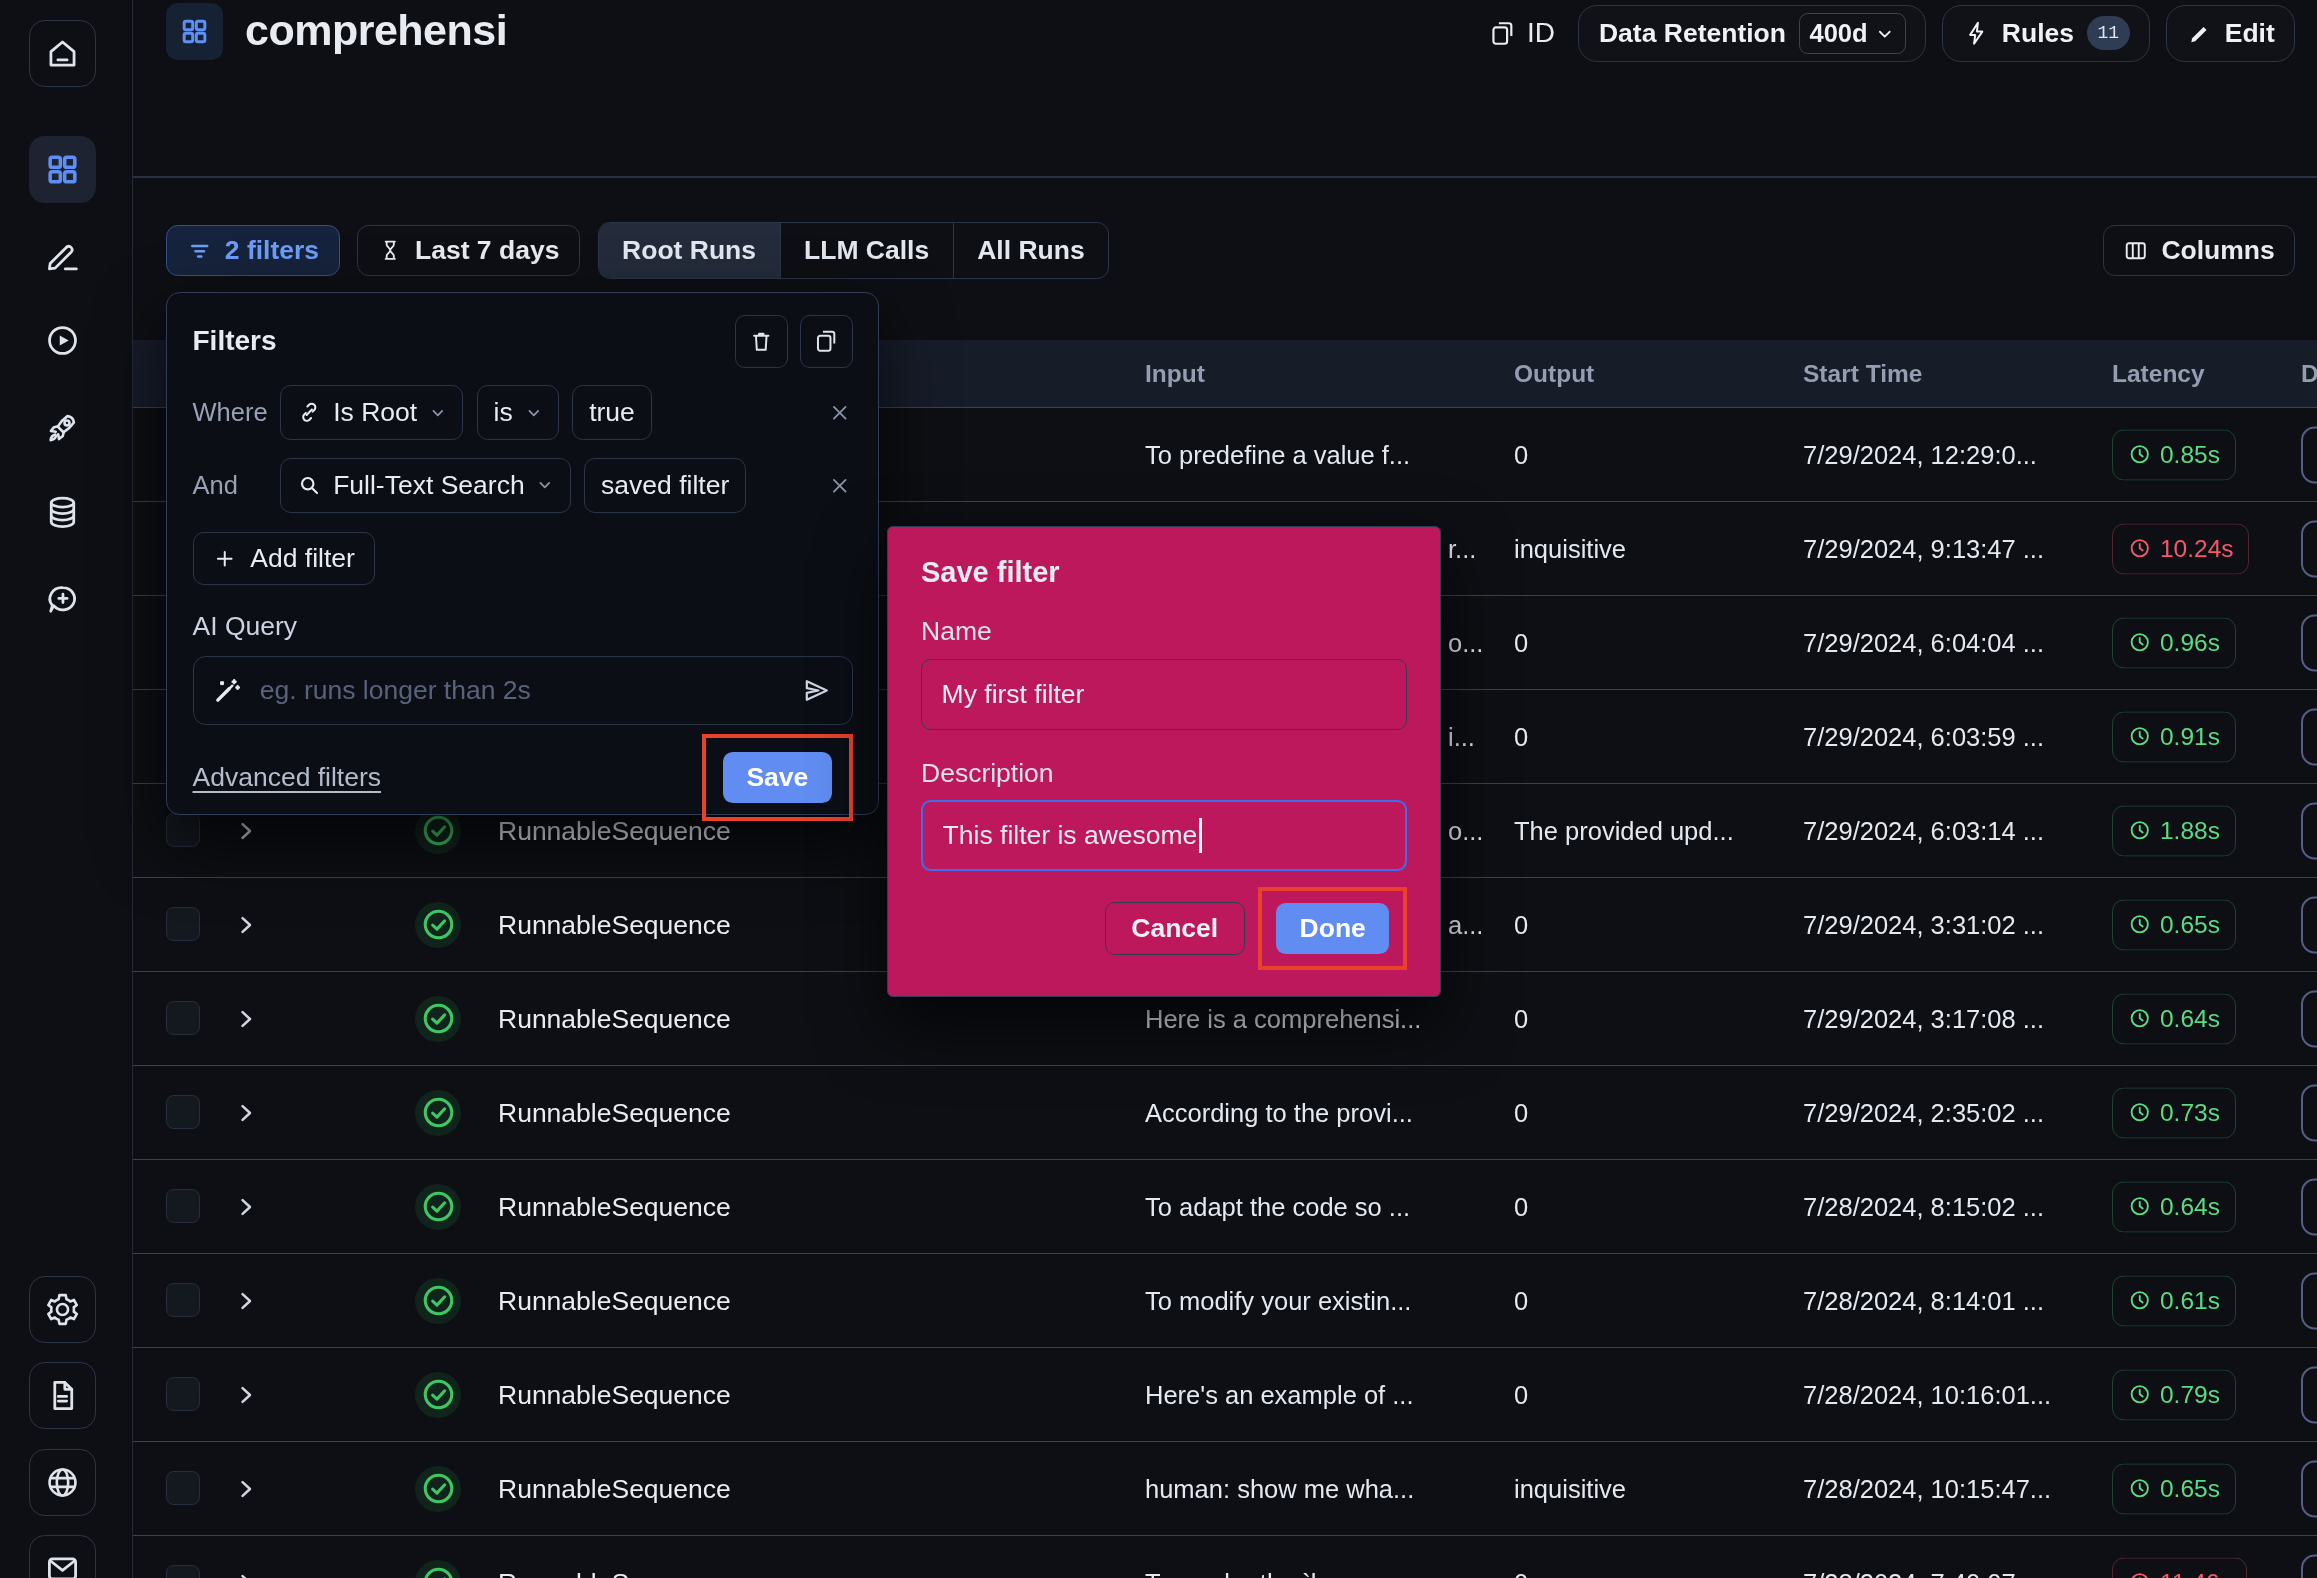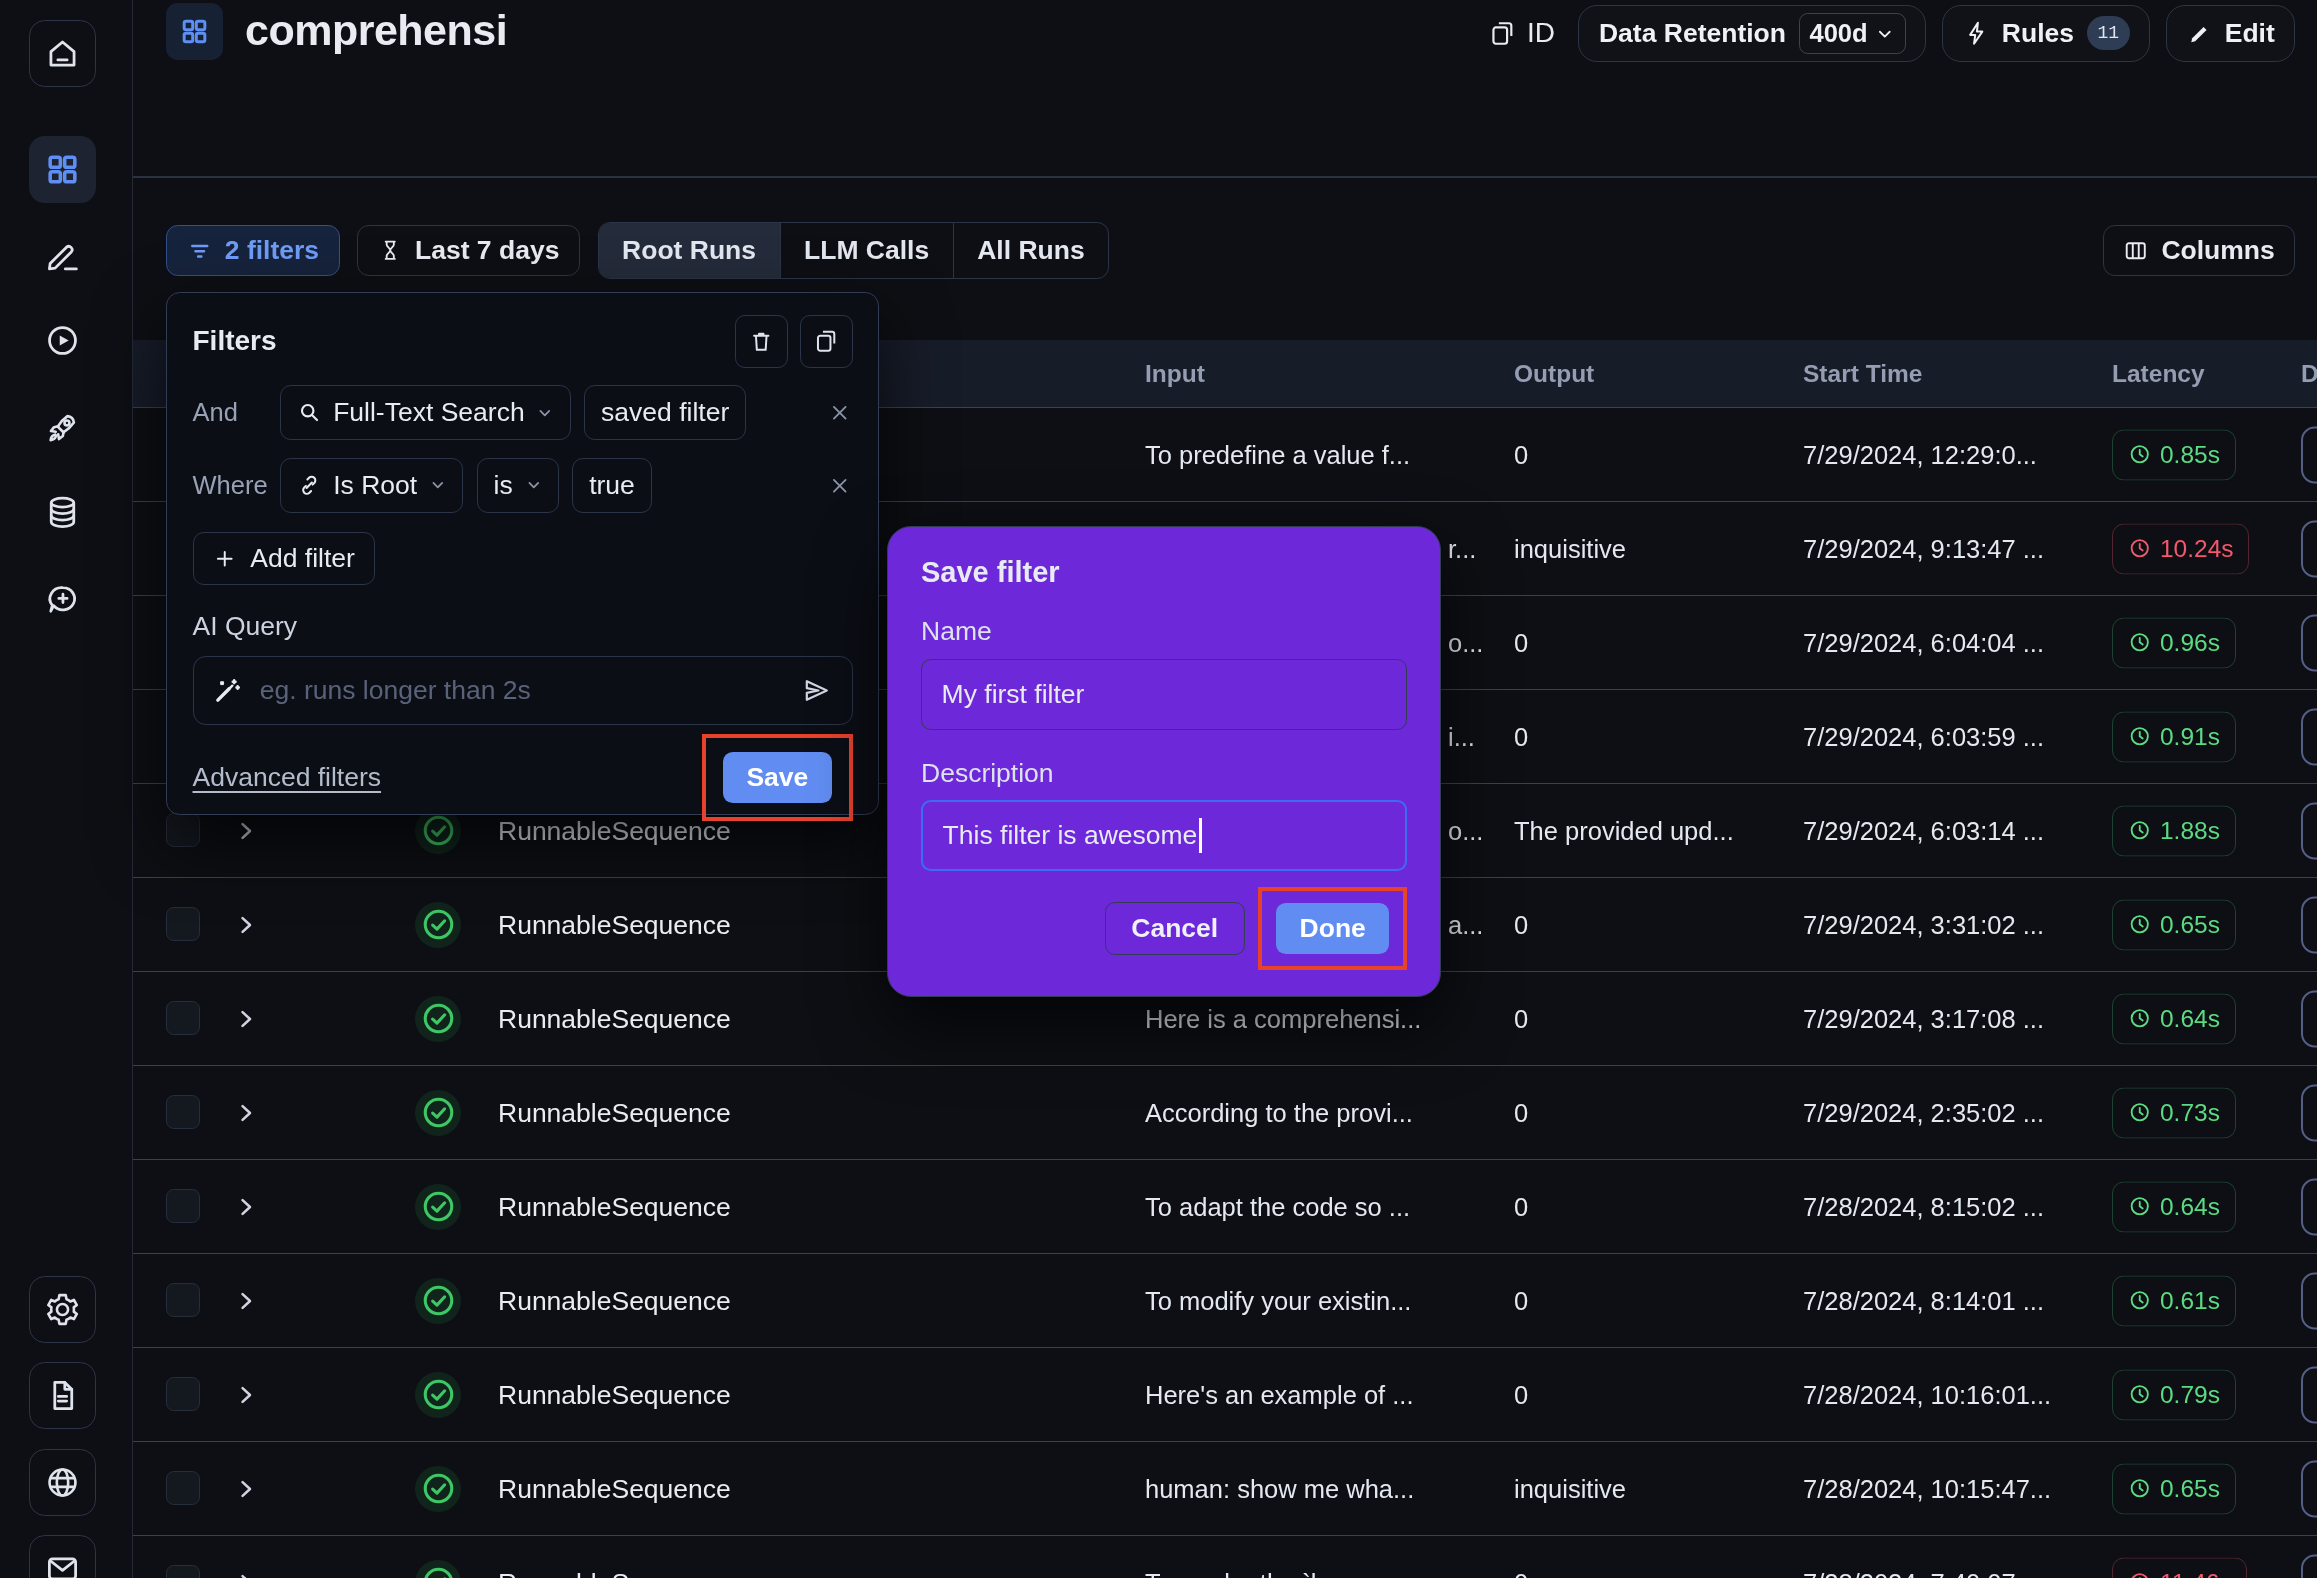--- a/index.html
+++ b/index.html
@@ -97,21 +97,21 @@
   .ai-placeholder { font-size:26.5px; color:#59627a; }
   .ai-send { margin-left:auto; color:#d0d5e2; }
   .pop-footer { margin-top:9.8px; display:flex; align-items:center; justify-content:space-between; }
   .adv-link { font-size:26.5px; color:#b4bccc; text-decoration:underline; text-underline-offset:4.9px; }
   .annotation { border:4.9px solid var(--annot); padding:13.7px 16.7px; }
   .btn-primary { height:51px; border-radius:9.8px; background:var(--btnblue); color:#fff;
     display:flex; align-items:center; justify-content:center; padding:0 23.5px; font-size:26.5px; font-weight:700; }
 
   
   .modal { position:absolute; left:754px; top:526px; width:554px; height:471px; z-index:50;
-    background:#6d28d9; border:1.5px solid #323c55; border-radius:24px;
+    background:#be185d; border:1.5px solid #323c55; border-radius:6px;
     box-shadow:0 27.4px 69px rgba(0,0,0,0.7); padding:29px 33px; }
   .modal-title { font-size:29px; font-weight:700; }
   .field-label { margin-top:27.4px; font-size:26.5px; color:#dde2ec; }
   .text-input { margin-top:11.8px; height:71px; border:1.5px solid #323c55; border-radius:9.8px;
     display:flex; align-items:center; padding:0 19.6px; font-size:26.5px; color:#e8ebf2; }
   .text-input.focused { border:2.5px solid #3e6cf0; }
   .caret { display:inline-block; width:2.5px; height:35px; background:#fff; margin-left:2px; }
   .modal-footer { margin-top:15.7px; display:flex; justify-content:flex-end; align-items:center; gap:13.7px; }
   .btn-secondary { height:53px; border:1.5px solid #323c55; border-radius:9.8px; display:flex; align-items:center;
     padding:0 25.5px; font-size:26.5px; font-weight:700; color:#eef1f6; }
@@ -709,46 +709,20 @@
         <span>
             <svg width="26.5" height="26.5" viewBox="0 0 24 24" fill="none" stroke="currentColor" stroke-width="1.8" stroke-linejoin="round">
               <path d="M9 3.5h8.3a2 2 0 0 1 2 2v8.6"></path>
               <rect x="4.5" y="7" width="11.3" height="13.5" rx="2"></rect>
             </svg>
           </span>
       </div>
     </div>
 
     <div class="frow">
-      <div class="frow-label">And</div>
-      <div class="pill">
-        <span>
-            <svg width="24.5" height="24.5" viewBox="0 0 24 24" fill="none" stroke="currentColor" stroke-width="2.1" stroke-linecap="round">
-              <circle cx="10.5" cy="10.5" r="5.6"></circle>
-              <path d="M14.9 14.9 19.6 19.6"></path>
-            </svg>
-          </span>
-        <span>Full-Text Search</span>
-        <span class="chevd">
-            <svg width="17.6" height="17.6" viewBox="0 0 24 24" fill="none" stroke="currentColor" stroke-width="2.4" stroke-linecap="round" stroke-linejoin="round">
-              <polyline points="6,9.5 12,15.5 18,9.5"></polyline>
-            </svg>
-          </span>
-      </div>
-      <div class="pill">
-        <span>saved filter</span>
-      </div>
-      <div class="x-btn">
-          <svg width="25.5" height="25.5" viewBox="0 0 24 24" fill="none" stroke="currentColor" stroke-width="1.7" stroke-linecap="round">
-            <path d="M6.5 6.5 17.5 17.5M17.5 6.5 6.5 17.5"></path>
-          </svg>
-        </div>
-    </div>
-
-    <div class="frow">
       <div class="frow-label">Where</div>
       <div class="pill">
         <span>
             <svg width="24.5" height="24.5" viewBox="0 0 24 24" fill="none" stroke="currentColor" stroke-width="2" stroke-linecap="round">
               <path d="M10.2 6.3l1.6-1.6a3.6 3.6 0 0 1 5.1 5.1l-1.6 1.6"></path>
               <path d="M13.8 17.7l-1.6 1.6a3.6 3.6 0 0 1-5.1-5.1l1.6-1.6"></path>
               <path d="M9.4 14.6l5.2-5.2"></path>
             </svg>
           </span>
         <span>Is Root</span>
@@ -761,20 +735,46 @@
       <div class="pill">
         <span>is</span>
         <span class="chevd">
             <svg width="17.6" height="17.6" viewBox="0 0 24 24" fill="none" stroke="currentColor" stroke-width="2.4" stroke-linecap="round" stroke-linejoin="round">
               <polyline points="6,9.5 12,15.5 18,9.5"></polyline>
             </svg>
           </span>
       </div>
       <div class="pill">
         <span>true</span>
+      </div>
+      <div class="x-btn">
+          <svg width="25.5" height="25.5" viewBox="0 0 24 24" fill="none" stroke="currentColor" stroke-width="1.7" stroke-linecap="round">
+            <path d="M6.5 6.5 17.5 17.5M17.5 6.5 6.5 17.5"></path>
+          </svg>
+        </div>
+    </div>
+
+    <div class="frow">
+      <div class="frow-label">And</div>
+      <div class="pill">
+        <span>
+            <svg width="24.5" height="24.5" viewBox="0 0 24 24" fill="none" stroke="currentColor" stroke-width="2.1" stroke-linecap="round">
+              <circle cx="10.5" cy="10.5" r="5.6"></circle>
+              <path d="M14.9 14.9 19.6 19.6"></path>
+            </svg>
+          </span>
+        <span>Full-Text Search</span>
+        <span class="chevd">
+            <svg width="17.6" height="17.6" viewBox="0 0 24 24" fill="none" stroke="currentColor" stroke-width="2.4" stroke-linecap="round" stroke-linejoin="round">
+              <polyline points="6,9.5 12,15.5 18,9.5"></polyline>
+            </svg>
+          </span>
+      </div>
+      <div class="pill">
+        <span>saved filter</span>
       </div>
       <div class="x-btn">
           <svg width="25.5" height="25.5" viewBox="0 0 24 24" fill="none" stroke="currentColor" stroke-width="1.7" stroke-linecap="round">
             <path d="M6.5 6.5 17.5 17.5M17.5 6.5 6.5 17.5"></path>
           </svg>
         </div>
     </div>
 
     <div class="add-filter">
       <span>

